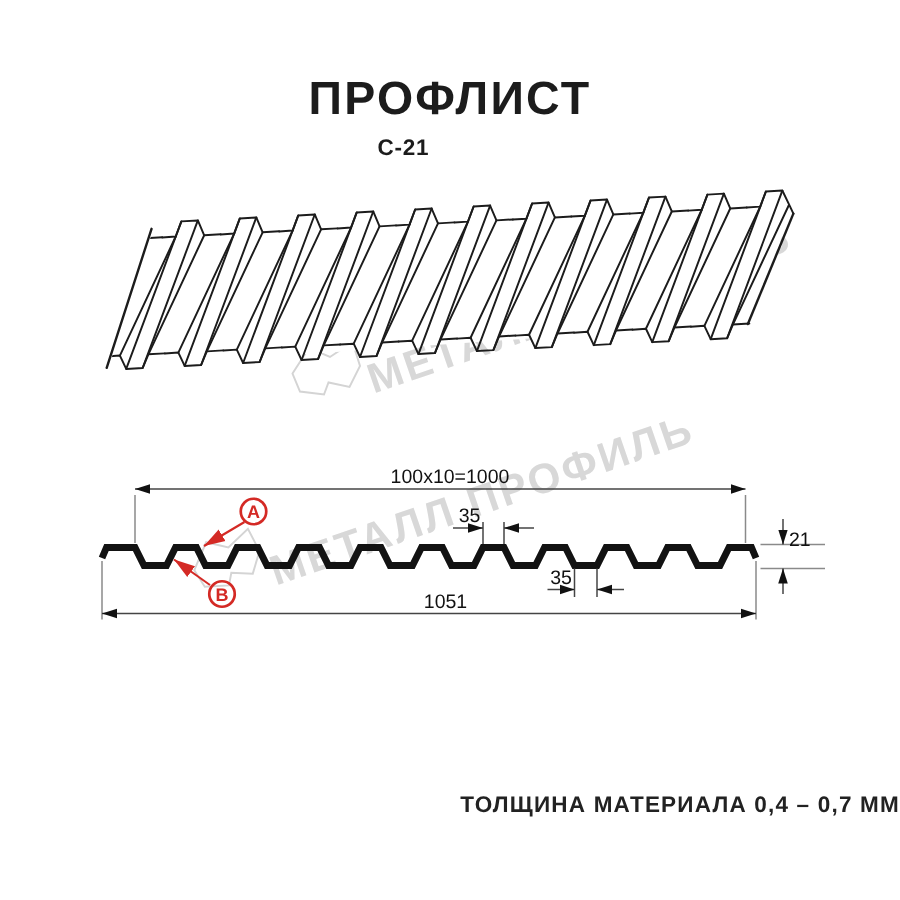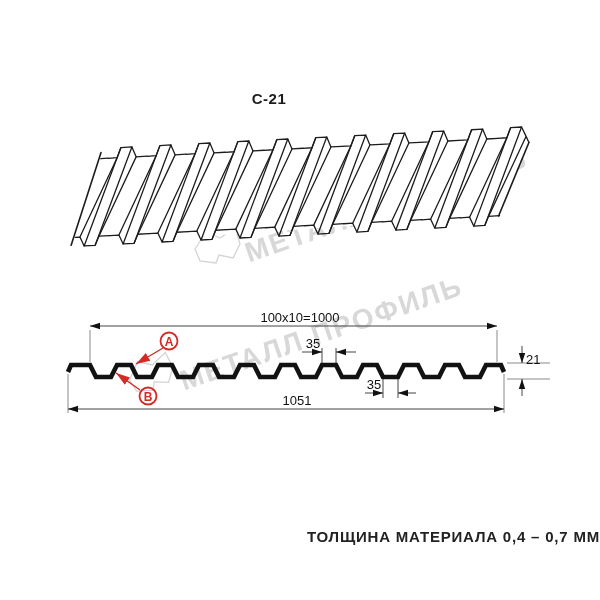--- a/index.html
+++ b/index.html
@@ -28,20 +28,21 @@
   .redtxt{font-family:"Liberation Sans",sans-serif;font-size:12px;font-weight:700;fill:#d42a25;}
   
   .footer{left:0;top:528px;width:600px;text-align:right;font-size:15px;font-weight:600;
           letter-spacing:.8px;color:#222;}
 </style>
 </head>
 <body>
 
 <div id="canvas">
 
+  <div class="abs title">ПРОФЛИСТ</div>
   <div class="abs subtitle">С-21</div>
 
   <svg class="abs" style="left:192px;top:225px;" width="54" height="46" viewBox="0 0 54 46">
     <polygon points="3,24 14,7 28,13 43,3 48,19 41,33 27,30 24,38 8,36" fill="none" stroke="#d4d4d4" stroke-width="1.3"></polygon>
   </svg>
   <div class="abs wm-text wm1-text">МЕТАЛЛ ПРОФИЛЬ</div>
 
   <svg class="abs" style="left:126px;top:348px;transform:rotate(-10deg);" width="54" height="54" viewBox="0 0 54 46">
     <polygon points="3,24 14,7 28,13 43,3 48,19 41,33 27,30 24,38 8,36" fill="none" stroke="#d4d4d4" stroke-width="1.3"></polygon>
   </svg>

